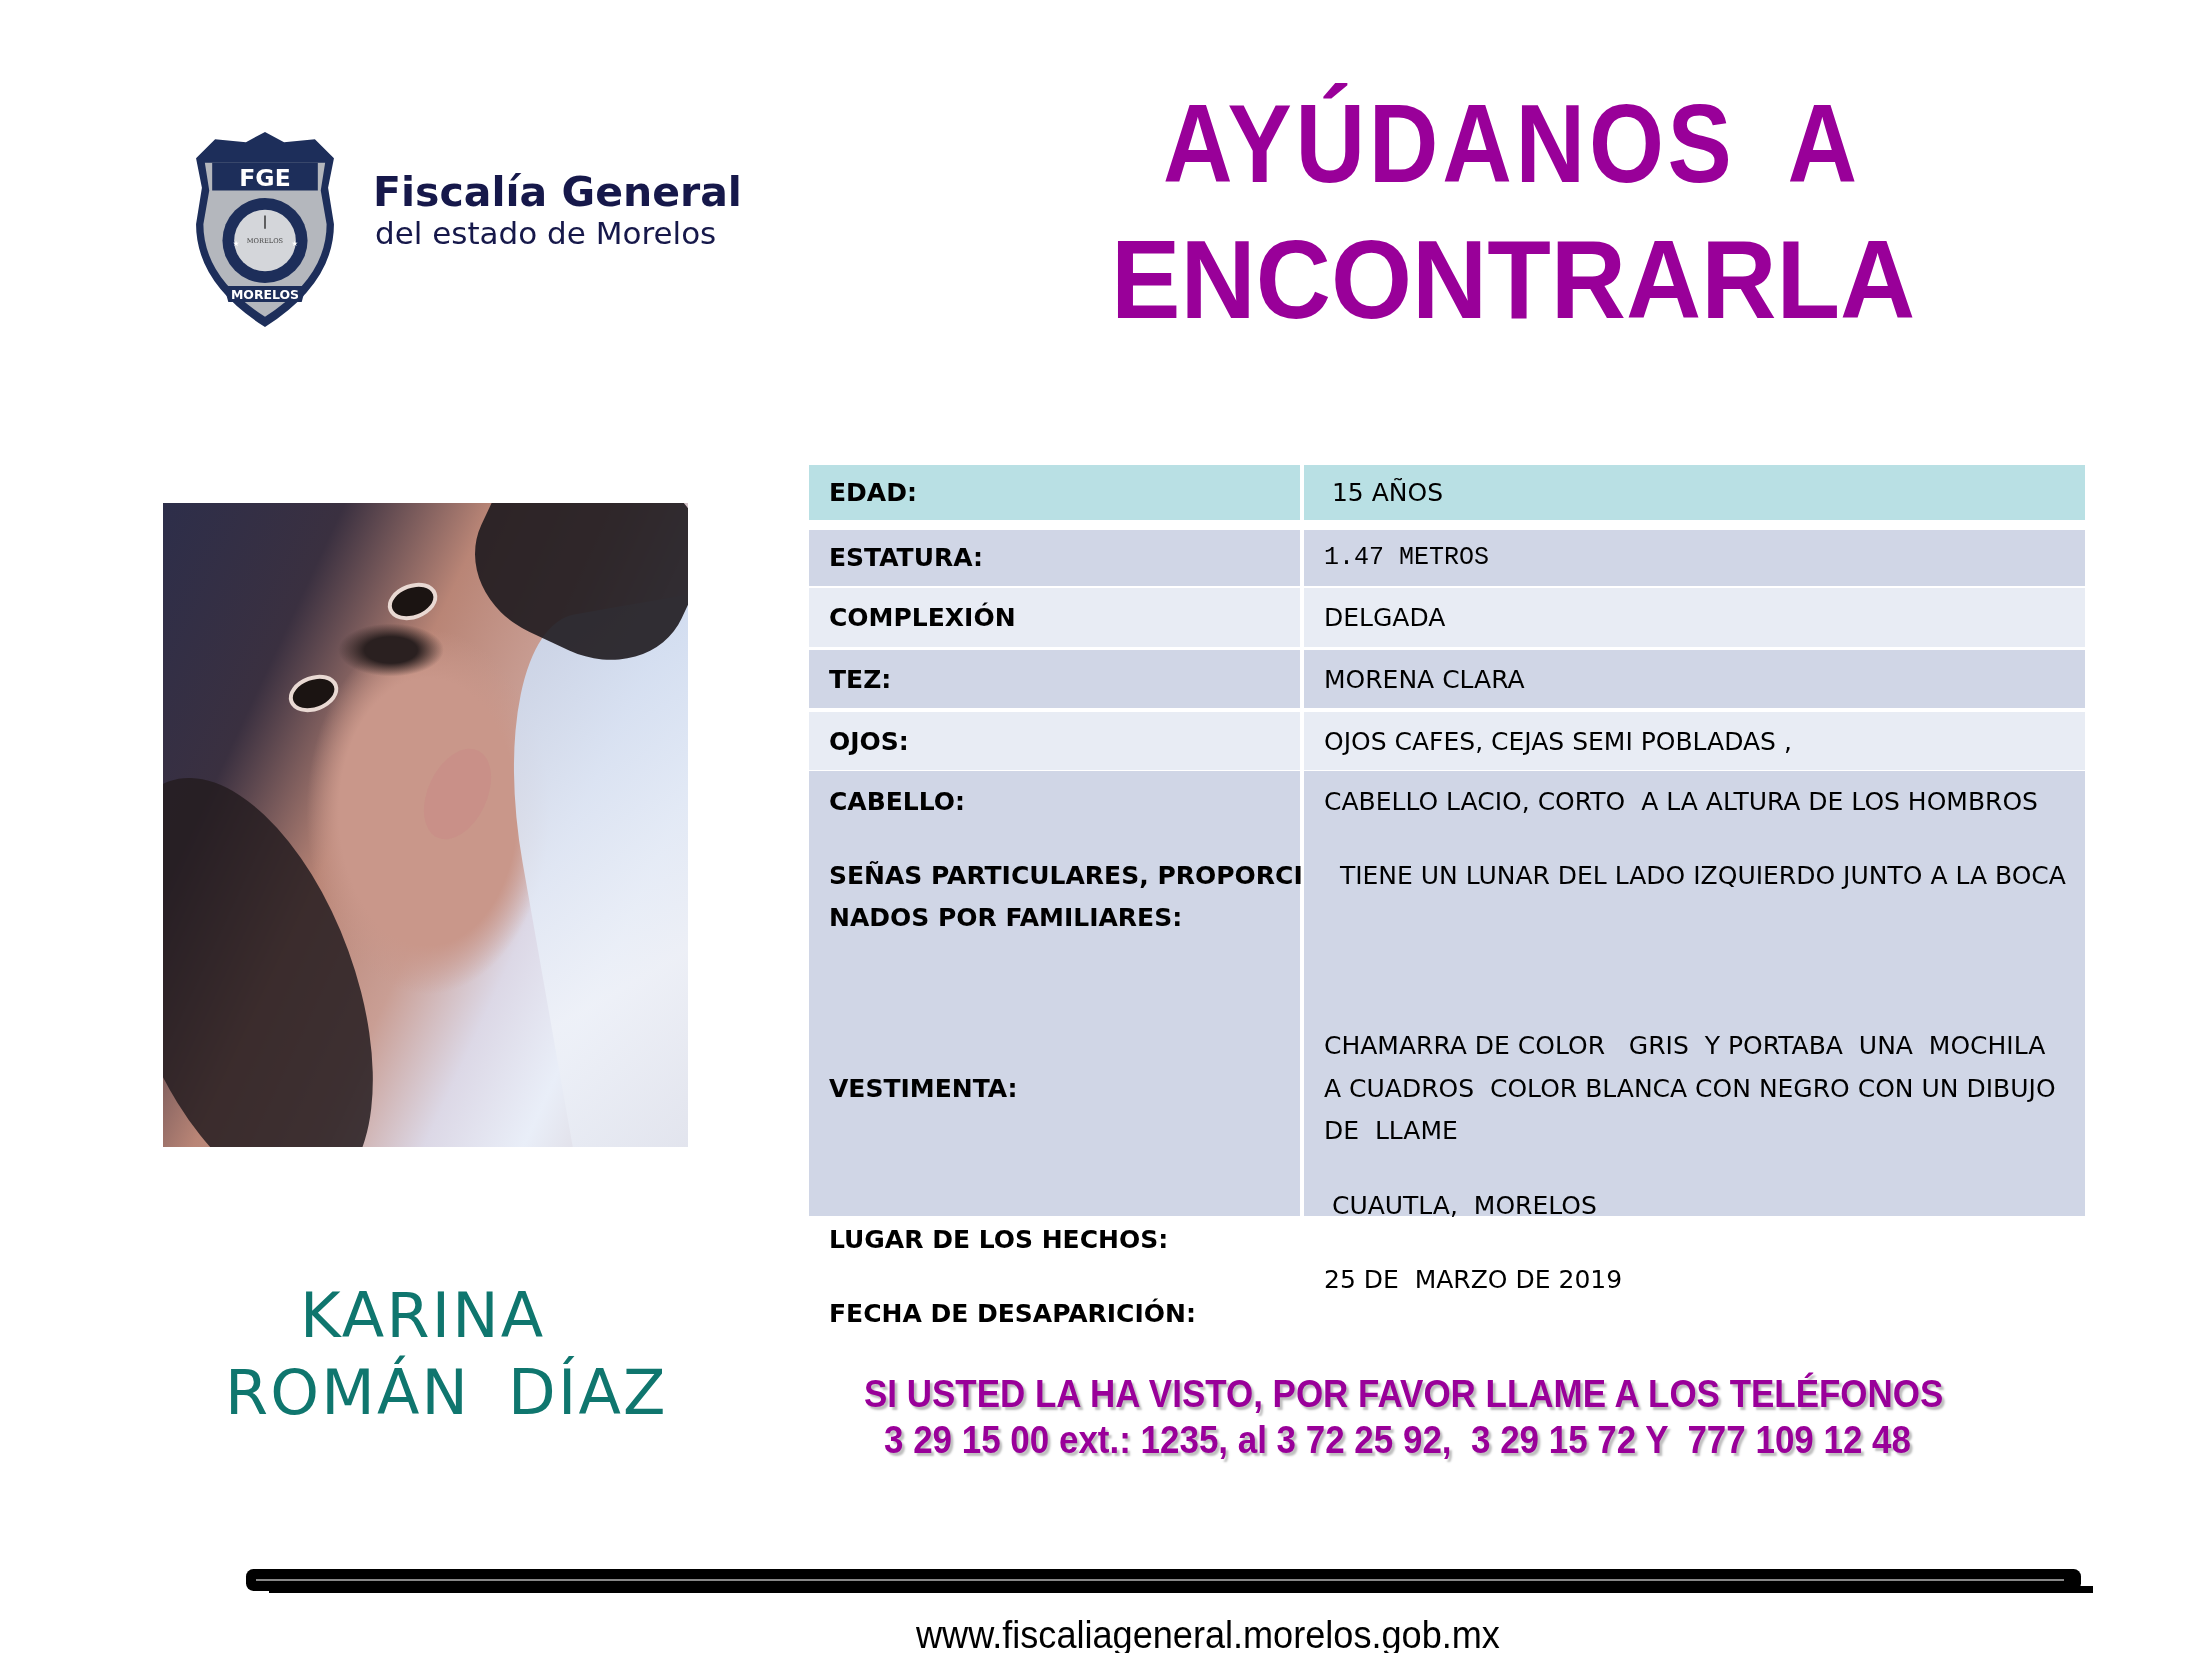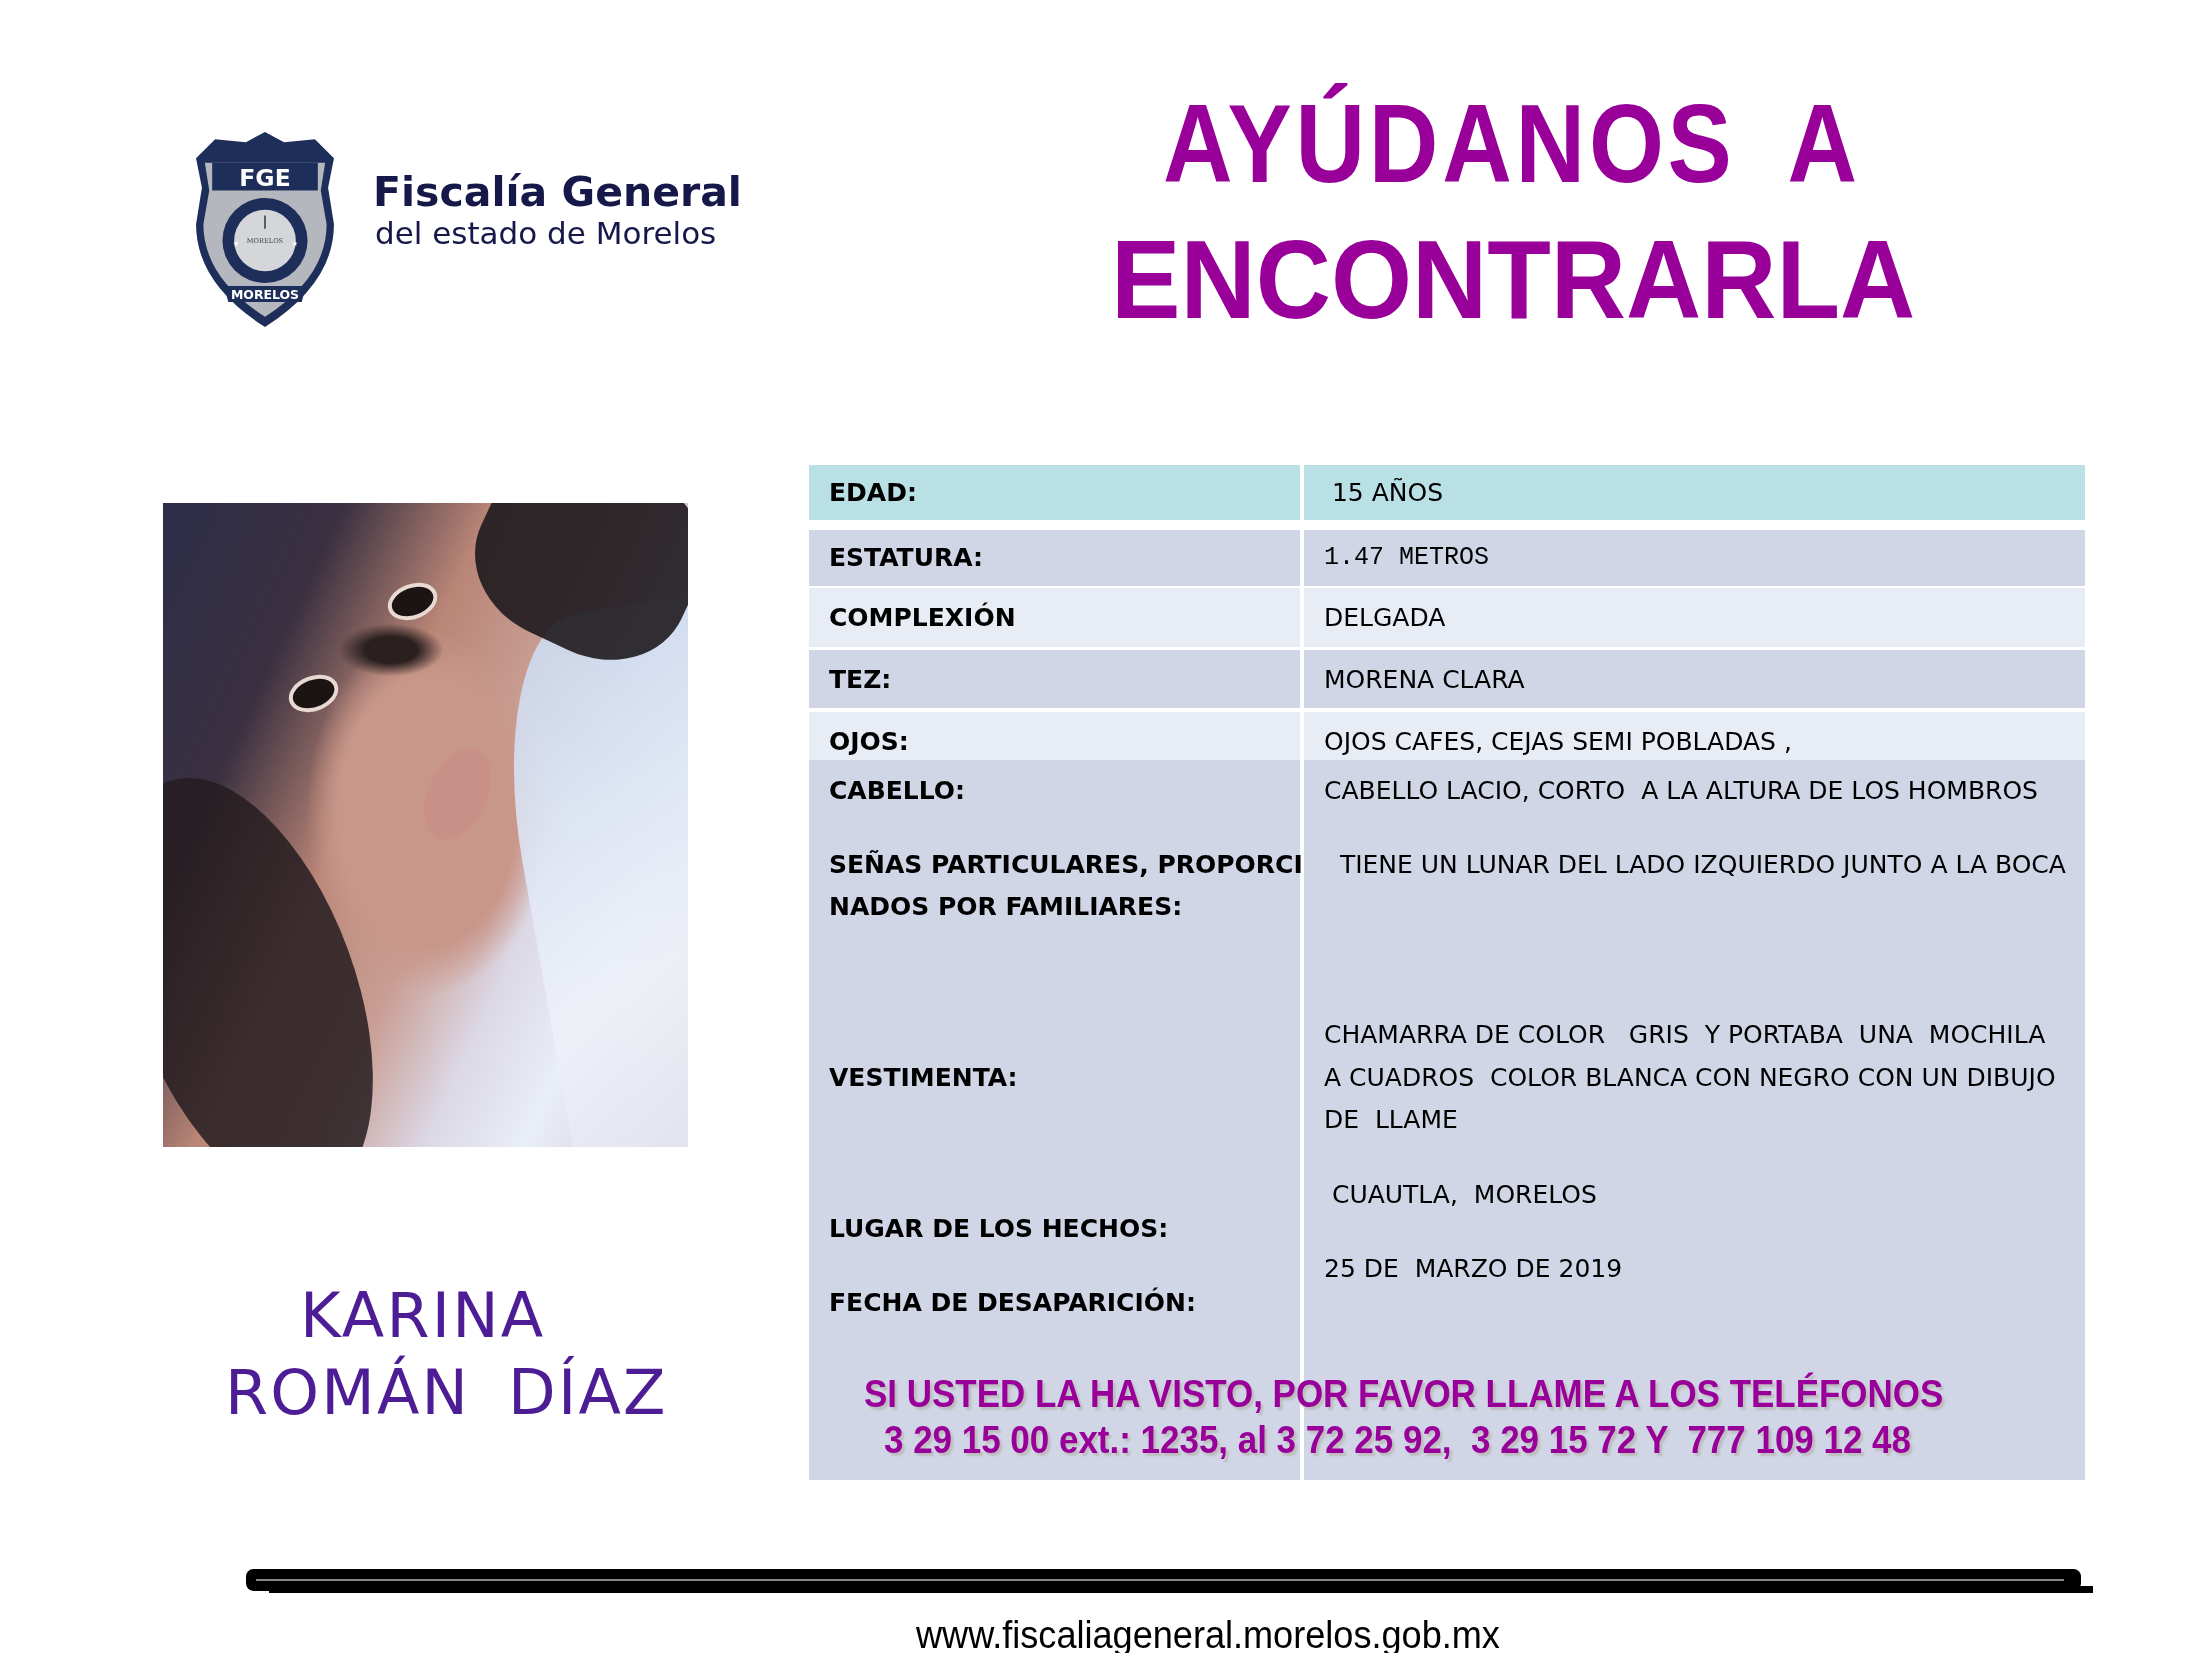--- a/index.html
+++ b/index.html
@@ -31,21 +31,21 @@
   }
   .photo .hair1 { left:-29px; top:265px; width:221px; height:441px; background:#241c20; border-radius:50%; transform:rotate(-20deg); opacity:0.85; }
   .photo .hair2 { left:316px; top:-44px; width:221px; height:191px; background:#1e1a1e; border-radius:40%; transform:rotate(25deg); opacity:0.9; }
   .photo .cloth { left:368px; top:103px; width:235px; height:588px; background:linear-gradient(160deg,#c9d8ef,#eef1f8 60%,#dfe3ee); border-radius:40% 0 0 0; transform:rotate(-10deg); opacity:0.9; }
   .photo .eye { width:43px; height:26.5px; background:#1b1412; border-radius:50%; border:4.4px solid #e9d9d3; }
   .photo .eye1 { left:224px; top:81px; transform:rotate(-20deg); }
   .photo .eye2 { left:125px; top:173px; transform:rotate(-20deg); }
   .photo .lips { left:265px; top:243px; width:59px; height:96px; background:#c98d88; border-radius:50%; transform:rotate(25deg); opacity:0.7; }
 
   
-  .name { font-family:"DejaVu Sans", sans-serif; font-size:62px; color:#4c1d95; white-space:nowrap; font-weight:normal; letter-spacing:2.2px; }
+  .name { font-family:"DejaVu Sans", sans-serif; font-size:62px; color:#0f766e; white-space:nowrap; font-weight:normal; letter-spacing:2.2px; }
   .name1 { left:300px; top:1279px; }
   .name2 { left:225px; top:1356px; word-spacing:16px; }
 
   
   .tbl { left:809px; top:465px; width:1276px; }
   .row { position:absolute; left:0; width:1276px; }
   .cell { position:absolute; top:0; height:100%; box-sizing:border-box; }
   .cell.l { left:0; width:491px; }
   .cell.r { left:495px; width:781px; }
   .c-head { background:#b9e0e4; }
@@ -137,21 +137,21 @@
       </div>
   </div>
   <div class="row" style="top:247px; height:58px;">
     <div class="cell l c-light">
         <span class="lbl" style="top:14.7px;">OJOS:</span>
       </div>
     <div class="cell r c-light">
         <span class="val" style="top:14.7px;">OJOS CAFES, CEJAS SEMI POBLADAS ,</span>
       </div>
   </div>
-  <div class="row" style="top:295px; height:720px;padding-left:12px;">
+  <div class="row" style="top:306px; height:445px;padding-left:12px;">
     <div class="cell l c-dark">
       <span class="lbl" style="top:16px;">CABELLO:</span>
       <span class="lbl" style="top:90px;">SEÑAS PARTICULARES, PROPORCIO</span>
       <span class="lbl" style="top:132px;">NADOS POR FAMILIARES:</span>
       <span class="lbl" style="top:303px;">VESTIMENTA:</span>
       <span class="lbl" style="top:454px;">LUGAR DE LOS HECHOS:</span>
       <span class="lbl" style="top:528px;">FECHA DE DESAPARICIÓN:</span>
     </div>
     <div class="cell r c-dark">
       <span class="val" style="top:16px;">CABELLO LACIO, CORTO  A LA ALTURA DE LOS HOMBROS</span>

